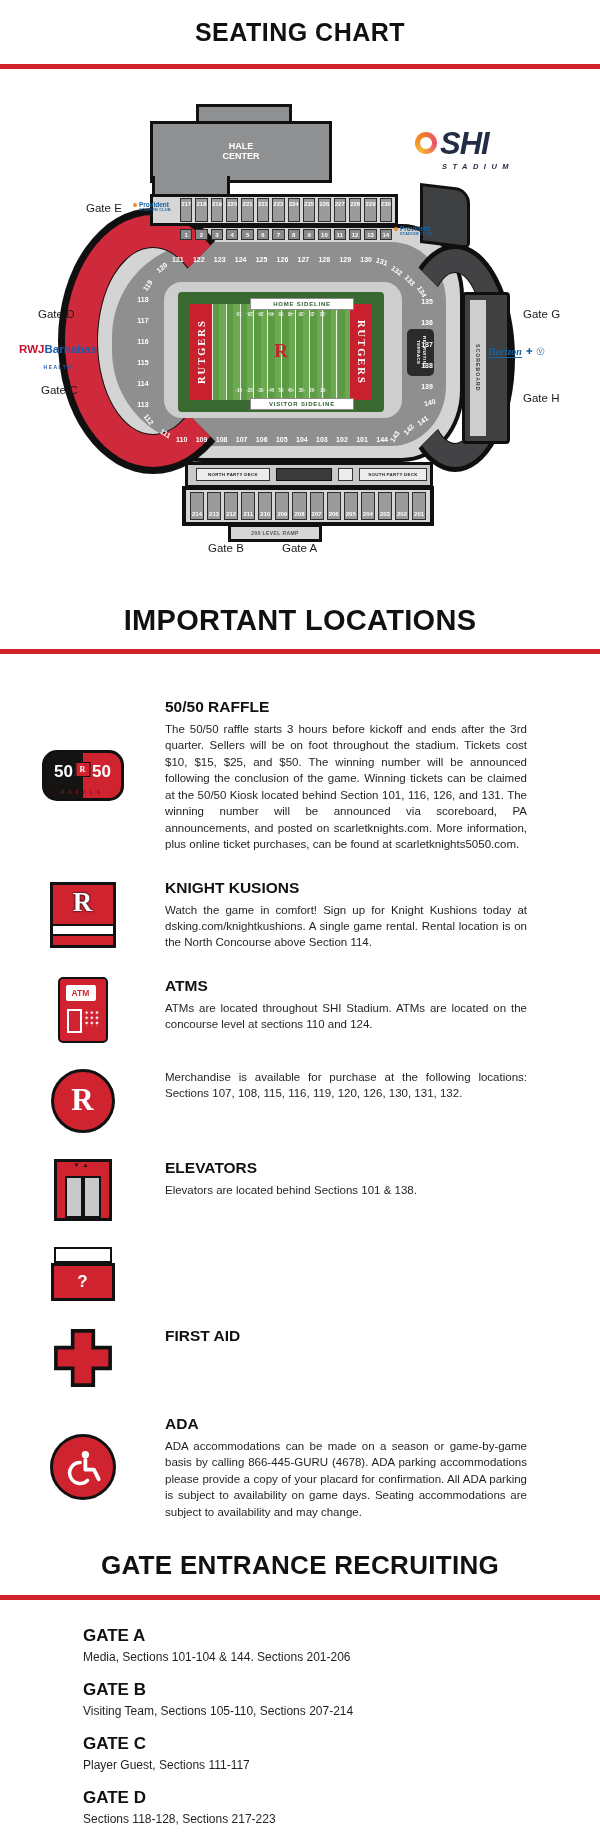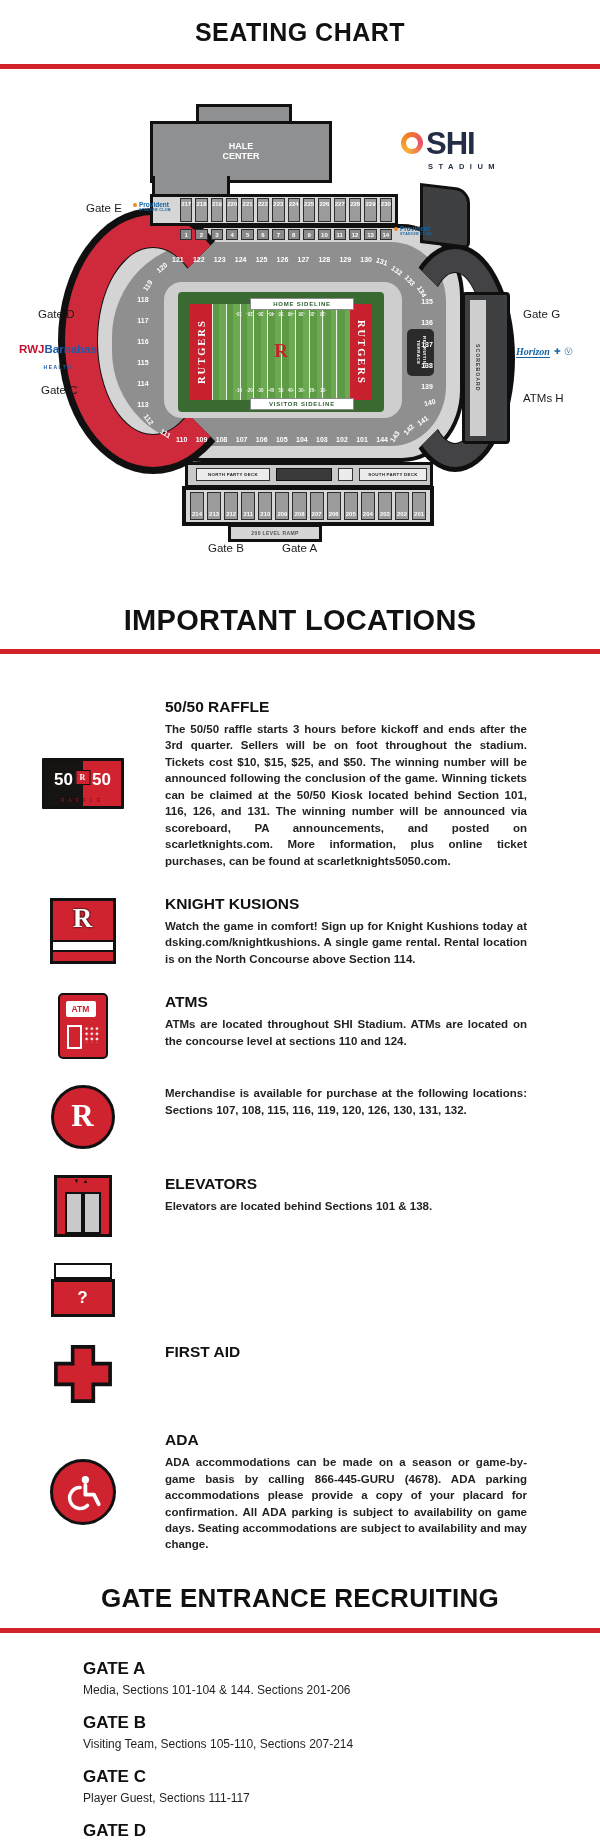--- a/index.html
+++ b/index.html
@@ -5,21 +5,21 @@
   html,body{margin:0;padding:0;background:#fff;width:600px;height:1840px;overflow:hidden;
     font-family:"Liberation Sans",sans-serif;color:#221f1f;}
   .abs{position:absolute;}
   .rule{height:5px;background:#d2232a;width:100%;}
   h1.page-title{margin:18px 0 0;text-align:center;font-size:25px;letter-spacing:.5px;font-weight:700;color:#111;}
   .rule1{margin-top:17px;}
   
   .map{position:relative;width:600px;height:462px;margin-top:27px;}
   .map *{box-sizing:border-box;}
   
-  .shi{left:398px;top:30px;width:110px;height:62px;}
+  .shi{left:412px;top:30px;width:110px;height:62px;font-style:italic;}
   .shi-ring{left:3px;top:6px;width:22px;height:22px;border-radius:50%;
     background:conic-gradient(from 210deg,#f9b233,#ef7d23,#e94f6e,#f9b233);}
   .shi-ring::after{content:"";position:absolute;inset:5px;border-radius:50%;background:#fff;}
   .shi-name{left:28px;top:0;font-weight:700;font-size:31px;color:#232d45;letter-spacing:-1px;}
   .shi-sub{left:30px;top:36px;font-size:7.5px;letter-spacing:5.5px;color:#232d45;font-weight:700;}
   
   .hale-top{left:196px;top:8px;width:96px;height:22px;background:#8e9092;border:3px solid #111;border-bottom:none;}
   .hale-main{left:150px;top:25px;width:182px;height:62px;background:#8e9092;border:3px solid #111;
     display:flex;align-items:center;justify-content:center;}
   .hale-label{width:62px;text-align:center;color:#fff;font-weight:700;font-size:9px;line-height:1.1;}
@@ -112,35 +112,35 @@
   .provident{display:flex;flex-direction:column;line-height:1;}
   .prov-1{left:133px;top:106px;} .prov-2{left:394px;top:130px;}
   .prov-row{display:flex;align-items:center;gap:2px;}
   .prov-dot{width:4px;height:4px;border-radius:50%;background:#f08a24;}
   .prov-name{font-size:6.5px;font-weight:700;color:#1464a5;}
   .prov-sub{font-size:3.6px;font-weight:700;color:#1464a5;letter-spacing:.4px;margin-left:6px;}
   .rwj{left:10px;top:244px;width:96px;text-align:center;line-height:1;}
   .rwj-a{font-weight:700;font-size:11.5px;color:#c8102e;}
   .rwj-b{font-weight:700;font-size:11.5px;color:#1d5aa8;}
   .rwj-c{font-weight:700;font-size:5px;color:#1d5aa8;letter-spacing:1.5px;}
-  .horizon{left:516px;top:250px;display:flex;align-items:center;gap:4px;}
+  .horizon{left:488px;top:250px;display:flex;align-items:center;gap:4px;}
   .horizon-name{font-family:"Liberation Serif",serif;font-style:italic;font-weight:700;font-size:10px;color:#1464a5;
     border-bottom:1px solid #1464a5;}
   .bcbs{font-size:8px;color:#1464a5;line-height:1;}
   
   .sec-header{margin:46px 0 0;text-align:center;font-size:29px;font-weight:700;color:#111;letter-spacing:.3px;}
   .rule2{margin-top:12px;}
   .locations{margin-top:44px;}
   .loc-item{display:flex;margin-bottom:26px;}
   .loc-icon{flex:0 0 165px;display:flex;align-items:center;justify-content:center;}
   .loc-body{width:362px;}
   .loc-title{font-size:15.5px;font-weight:700;margin:0 0 5px;color:#111;}
-  .loc-text{font-size:11.5px;line-height:1.43;text-align:justify;margin:0;font-weight:bold;}
-  
-  .tik{width:76px;height:45px;border:3px solid #111;border-radius:1px;position:relative;display:flex;
+  .loc-text{font-size:11.5px;line-height:1.43;text-align:justify;margin:0;}
+  
+  .tik{width:76px;height:45px;border:3px solid #111;border-radius:15px;position:relative;display:flex;
     background:linear-gradient(90deg,#161412 0 50%,#cf2430 50% 100%);}
   .tik b{flex:1;display:flex;justify-content:center;align-items:center;color:#fff;font-size:17px;padding-bottom:6px;}
   .tik .chip{position:absolute;left:50%;top:9px;transform:translateX(-50%);width:13px;height:13px;background:#cf2430;
     border:1px solid #111;color:#fff;font-family:"Liberation Serif",serif;font-weight:700;font-size:8px;
     display:flex;align-items:center;justify-content:center;}
   .tik .raffle{position:absolute;left:0;right:0;bottom:3px;text-align:center;font-size:5px;font-weight:700;
     letter-spacing:4px;color:#8b0e1c;}
   .kus{width:60px;height:60px;background:#cf2430;border:3px solid #111;position:relative;
     display:flex;justify-content:center;}
   .kus .r{margin-top:2px;font-family:"Liberation Serif",serif;font-weight:700;font-size:27px;color:#fff;
@@ -361,21 +361,21 @@
     <span class="rwj-a">RWJ</span><span class="rwj-b">Barnabas</span>
     <div><span class="rwj-c">HEALTH</span></div>
   </div>
   <div class="abs gate-label g-c">Gate C</div>
   <div class="abs gate-label g-g">Gate G</div>
   <div class="abs horizon">
     <span class="horizon-name">Horizon</span>
     <span class="bcbs">✚</span>
     <span class="bcbs">Ⓥ</span>
   </div>
-  <div class="abs gate-label g-h">ATMs H</div>
+  <div class="abs gate-label g-h">Gate H</div>
   <div class="abs gate-label g-b">Gate B</div>
   <div class="abs gate-label g-a">Gate A</div>
 </div>
 
 <h2 class="sec-header">IMPORTANT LOCATIONS</h2>
 <div class="rule rule2"></div>
 
 <div class="locations">
 
   <div class="loc-item">

